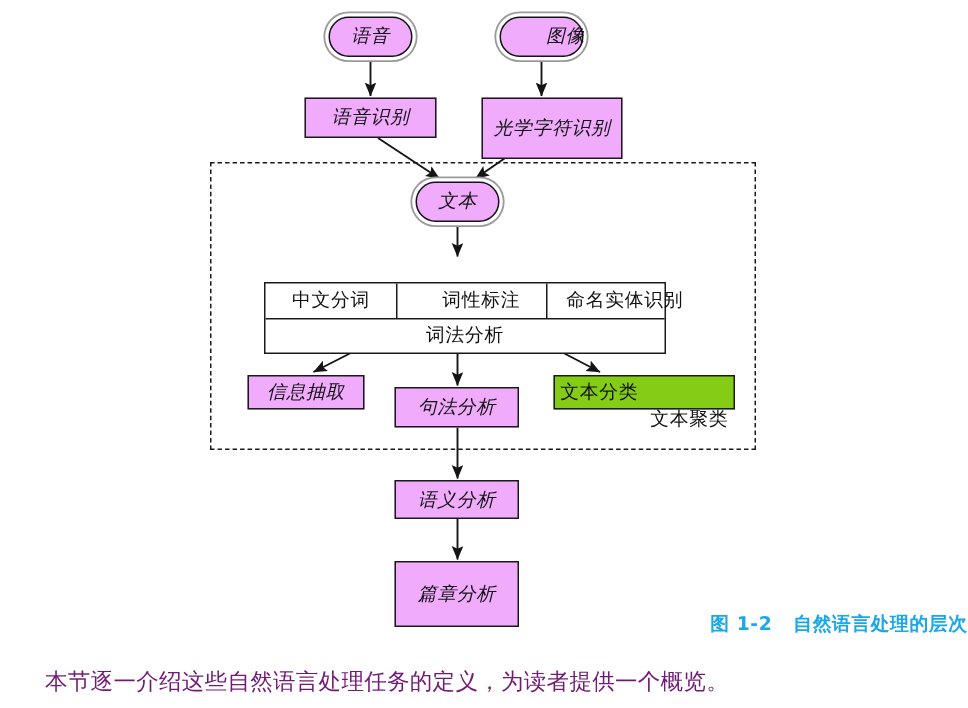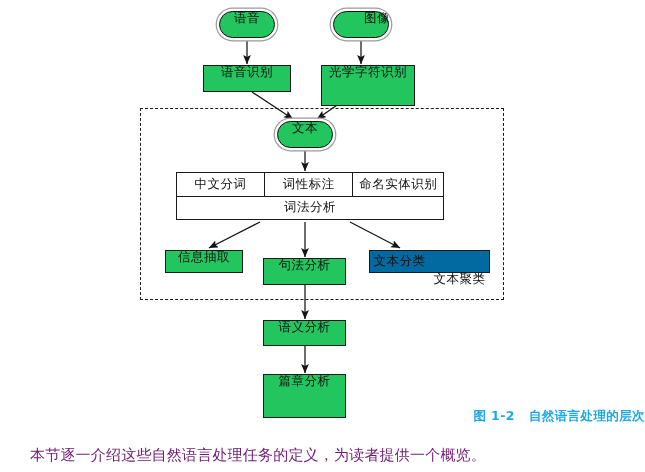--- a/index.html
+++ b/index.html
@@ -31,27 +31,29 @@
     width: 645px;
     height: 472px;
     pointer-events: none;
   }
 
   
   .node {
     position: absolute;
     box-sizing: border-box;
     display: flex;
+    align-items: center;
     justify-content: center;
-    background: #22c55e;
+    background: #f0abfc;
     font-size: 12.5px;
     letter-spacing: 0.5px;
     line-height: 1;
     white-space: nowrap;
     color: #111;
+    font-style: italic;
   }
 
   
   .box {
     border: 1.2px solid #1a1a1a;
   }
 
   
   .stadium {
     border: 1.3px solid #141414;
@@ -68,51 +70,53 @@
   }
 
   
   #lexical-table {
     position: absolute;
     box-sizing: border-box;
     border: 1.2px solid #1a1a1a;
     background: #fff;
     display: flex;
     flex-direction: column;
+    margin-top: 16px;
   }
   #lexical-table .trow {
     display: flex;
     flex: 1 1 auto;
   }
   #lexical-table .trow.top {
     border-bottom: 1.2px solid #1a1a1a;
   }
   #lexical-table .tcell {
     display: flex;
     align-items: center;
     justify-content: center;
     font-size: 12.5px;
     letter-spacing: 0.5px;
     white-space: nowrap;
     color: #111;
   }
   #lexical-table .trow.top .tcell + .tcell {
     border-left: 1.2px solid #1a1a1a;
+    padding-left: 12px;
   }
   #lexical-table .tcell.c0 { flex: 0 0 32.8%; }
   #lexical-table .tcell.c1 { flex: 0 0 32.8%; }
   #lexical-table .tcell.c2 { flex: 1 1 auto; }
   #lexical-table .tcell.full { flex: 1 1 100%; }
 
   
   #classify-pair {
     position: absolute;
     box-sizing: border-box;
     border: 1.2px solid #1a1a1a;
-    background: #0369a1;
+    background: #84cc16;
     display: flex;
   }
   #classify-pair .pcell {
     flex: 1 1 50%;
     display: flex;
     align-items: center;
     justify-content: center;
     font-size: 12.5px;
     letter-spacing: 0.5px;
     white-space: nowrap;

